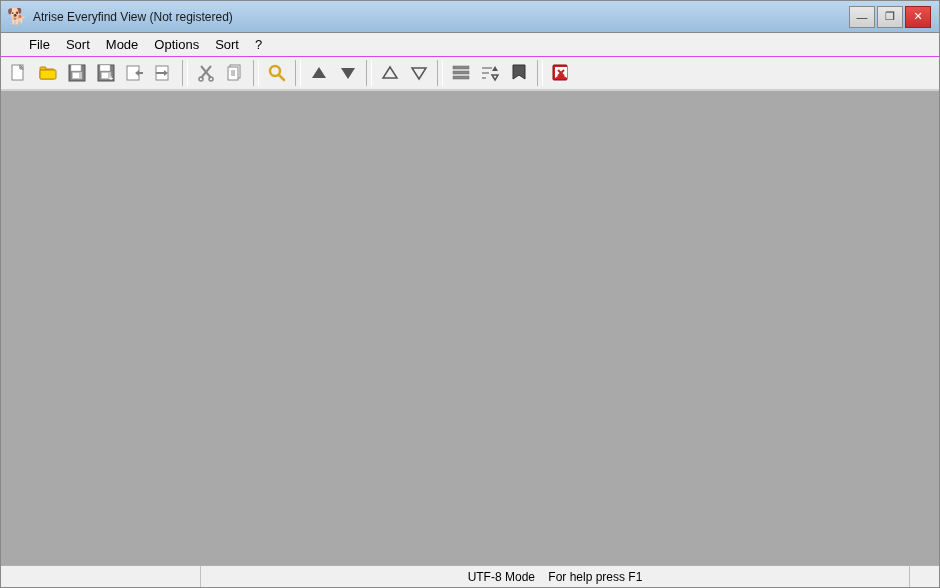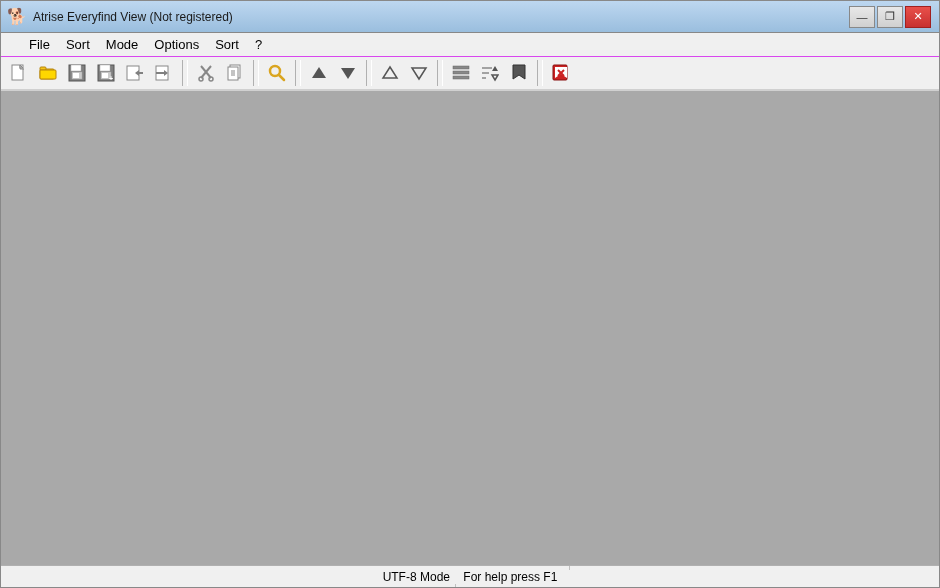--- a/index.html
+++ b/index.html
@@ -145,21 +145,20 @@
     
     .status-bar {
       background: #f0f0f0;
       height: 22px;
       display: flex;
       align-items: center;
       border-top: 1px solid #b0b0b0;
       flex-shrink: 0;
       font-size: 12px;
       color: #000;
-      flex-direction: column;
     }
 
     .status-section {
       padding: 0 10px;
       height: 100%;
       display: flex;
       align-items: center;
       border-right: 1px solid #c0c0c0;
     }
 

